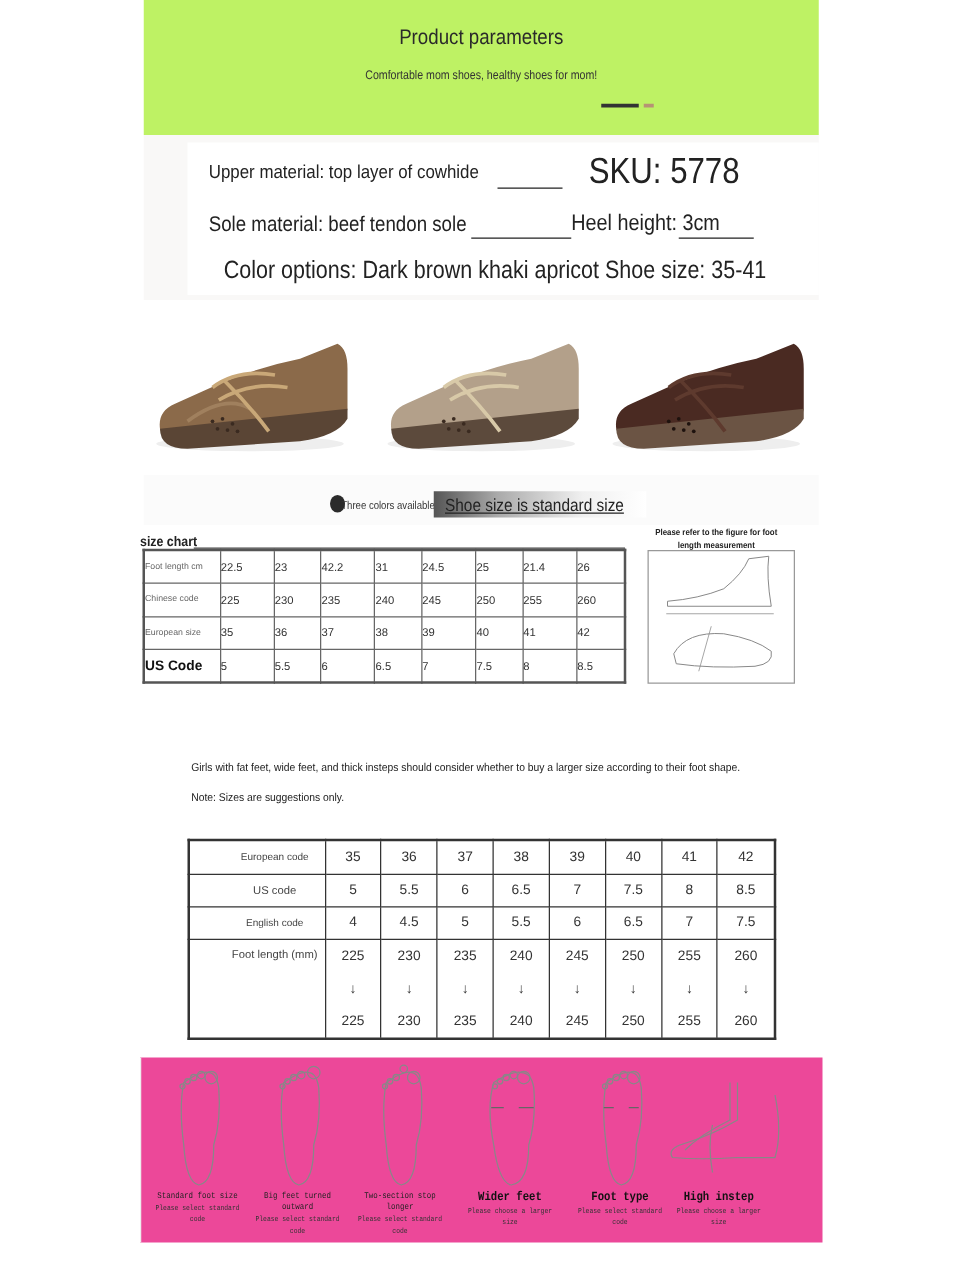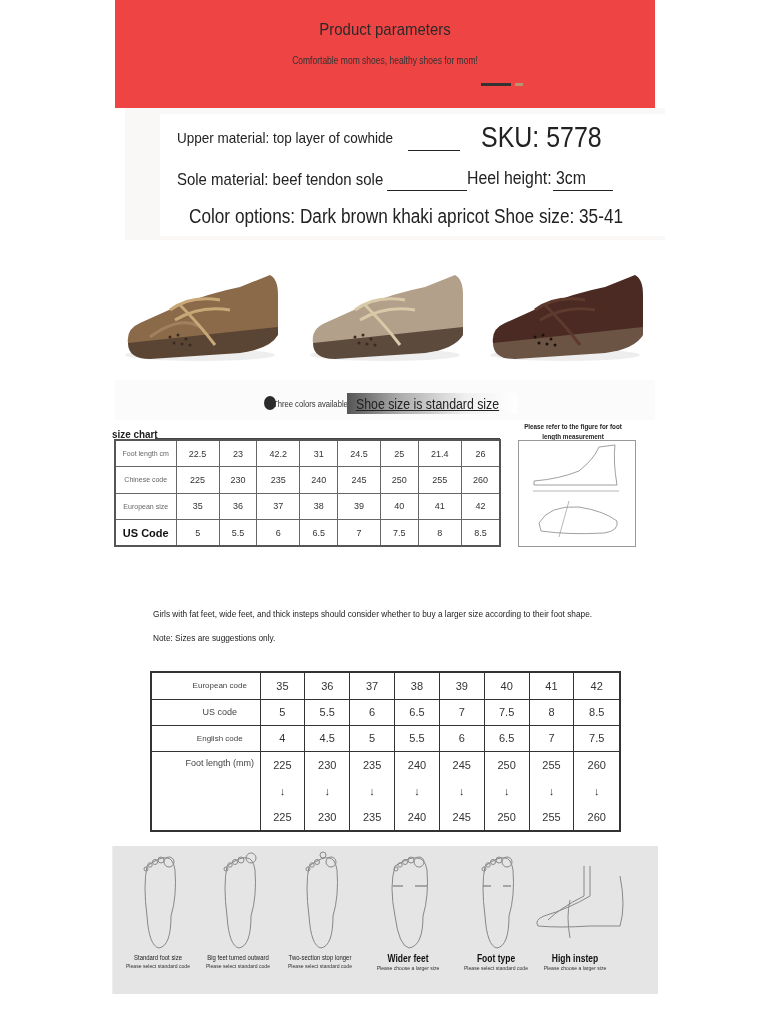--- a/index.html
+++ b/index.html
@@ -1,25 +1,25 @@
 <!DOCTYPE html>
 <html><head>
 <meta charset="utf-8">
 <style>
   * { box-sizing: border-box; margin: 0; padding: 0; }
   html, body { width: 768px; height: 1024px; background: #ffffff; overflow: hidden; }
   body { font-family: "Liberation Sans", sans-serif; color: #222; position: relative; }
 
-  #header { position: absolute; left: 115px; top: 0; width: 540px; height: 108px; background: #ef4444; text-align: center; }
+  #header { position: absolute; left: 115px; top: 0; width: 540px; height: 108px; background: #bef264; text-align: center; }
   #header .title { position: absolute; top: 20px; left: 0; width: 100%; font-size: 17px; color: #2a2a2a; transform: scaleX(0.88); }
   #header .subtitle { position: absolute; top: 55px; left: 0; width: 100%; font-size: 10px; color: #333; transform: scaleX(0.85); }
   #header .bar-dark { position: absolute; top: 83px; left: 366px; width: 30px; height: 3px; background: #333; }
   #header .bar-tan { position: absolute; top: 83px; left: 400px; width: 8px; height: 3px; background: #b69474; }
 
-  #params { position: absolute; left: 125px; top: 108px; width: 540px; height: 132px; background: #f9f8f7; }
+  #params { position: absolute; left: 115px; top: 108px; width: 540px; height: 132px; background: #f9f8f7; }
   #params .card { position: absolute; left: 35px; top: 6px; width: 505px; height: 122px; background: #fff; }
   .param { position: absolute; color: #222; white-space: nowrap; }
   .p-upper { left: 52px; top: 21px; font-size: 15px; transform-origin: left; transform: scaleX(0.9); }
   .p-sku { left: 356px; top: 13px; font-size: 29px; transform-origin: left; transform: scaleX(0.86); font-weight: normal; }
   .p-sole { left: 52px; top: 62px; font-size: 17px; transform-origin: left; transform: scaleX(0.88); }
   .p-heel { left: 342px; top: 60px; font-size: 18px; transform-origin: left; transform: scaleX(0.88); }
   .p-color { left: 64px; top: 97px; font-size: 20px; transform-origin: left; transform: scaleX(0.86); }
   .uline { position: absolute; height: 1px; background: #222; }
 
   #shoes { position: absolute; left: 115px; top: 240px; width: 540px; height: 140px; background: #fff; }
@@ -27,40 +27,40 @@
 
   #caption { position: absolute; left: 115px; top: 380px; width: 540px; height: 40px; background: #fbfbfb; }
   #caption .small { position: absolute; left: 158px; top: 19px; font-size: 9px; color: #333; white-space: nowrap; transform-origin: left; transform: scaleX(0.85); }
   #caption .blob { position: absolute; left: 149px; top: 16px; width: 12px; height: 14px; border-radius: 50%; background: #2b2b2b; }
   #caption .banner { position: absolute; left: 232px; top: 13px; width: 170px; height: 21px; background: linear-gradient(90deg, #555 0%, #aaa 30%, #f0f0f0 70%, #fff 100%); }
   #caption .big { position: absolute; left: 241px; top: 16px; font-size: 14px; color: #222; text-decoration: underline; white-space: nowrap; transform-origin: left; transform: scaleX(0.88); }
 
   #sizechart-label { position: absolute; left: 112px; top: 428px; font-size: 11px; font-weight: bold; color: #222; transform-origin: left; transform: scaleX(0.9); }
   #sizechart-line { position: absolute; left: 155px; top: 438px; width: 345px; height: 1px; background: #444; }
   table.t1 { position: absolute; left: 114px; top: 439px; width: 387px; height: 108px; border-collapse: collapse; border: 2px solid #555; }
-  table.t1 td { border: 1px solid #666; text-align: center; font-size: 9px; color: #333; height: 21px; margin-top: 36px; }
+  table.t1 td { border: 1px solid #666; font-size: 9px; color: #333; height: 21px; margin-top: 36px; }
   table.t1 td.h { width: 61px; font-size: 7px; color: #666; }
   table.t1 td.hb { font-size: 11px; color: #111; font-weight: bold; }
 
   #measure-title { position: absolute; left: 513px; top: 422px; width: 120px; font-size: 7px; font-weight: bold; color: #222; text-align: center; line-height: 10px; transform: scaleX(0.9); }
   #measure-fig { position: absolute; left: 518px; top: 440px; width: 118px; height: 107px; border: 1px solid #999; background: #fff; }
 
   #note1 { position: absolute; left: 153px; top: 609px; font-size: 9px; color: #222; white-space: nowrap; transform-origin: left; transform: scaleX(0.92); }
   #note2 { position: absolute; left: 153px; top: 633px; font-size: 9px; color: #222; white-space: nowrap; transform-origin: left; transform: scaleX(0.92); }
 
   table.t2 { position: absolute; left: 150px; top: 671px; width: 471px; height: 157px; border-collapse: collapse; border: 2px solid #333; }
   table.t2 td { border: 1px solid #333; text-align: center; font-size: 11px; color: #333; }
   table.t2 td.h { width: 109px; font-size: 8px; color: #444; padding-left: 28px; }
   table.t2 td.h2 { font-size: 9px; }
   table.t2 tr.r { height: 26px; }
   table.t2 tr.r0 { height: 27px; }
   table.t2 td.fl { vertical-align: top; padding-top: 6px; }
   table.t2 .stack div { height: 26px; line-height: 26px; }
 
-  #foot-types { position: absolute; left: 112px; top: 846px; width: 546px; height: 148px; background: #e5e5e5; border-left: 1px solid #eee; }
+  #foot-types { position: absolute; left: 112px; top: 846px; width: 546px; height: 148px; background: #ec4899; border-left: 1px solid #eee; font-family: Liberation Mono, monospace; }
   .ft { position: absolute; top: 0; width: 90px; text-align: center; }
   .ft svg { display: block; margin: 0 auto; }
   .ft .name { font-size: 7px; color: #222; margin-top: 2px; line-height: 9px; transform: scaleX(0.85); }
   .ft .name-big { font-size: 10px; font-weight: bold; color: #111; margin-top: 2px; line-height: 11px; transform: scaleX(0.85); }
   .ft .hint { font-size: 6px; color: #333; line-height: 9px; transform: scaleX(0.85); }
 </style>
 </head>
 <body>
 
 <div id="header">

